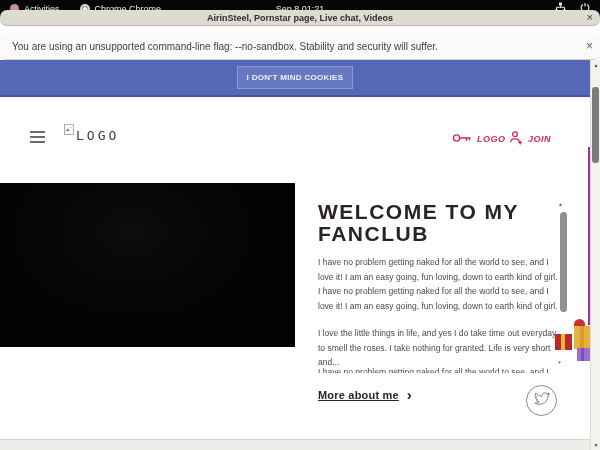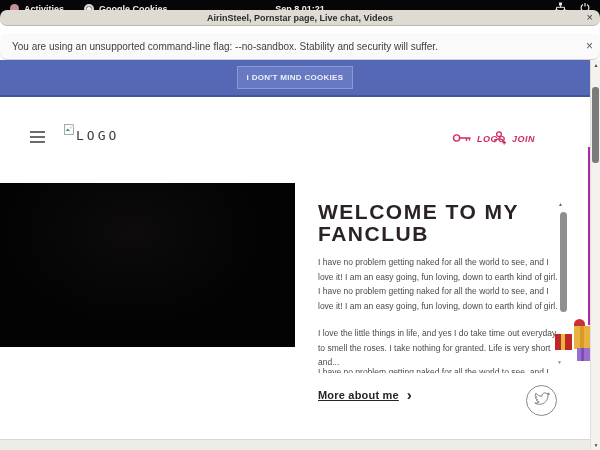--- a/index.html
+++ b/index.html
@@ -2,21 +2,21 @@
 <html><head>
 <meta charset="utf-8">
 <style>
   html,body{margin:0;padding:0;background:#444;}
   *{box-sizing:border-box;}
   .screen{position:relative;width:600px;height:450px;background:#fff;overflow:hidden;
           font-family:"Liberation Sans",sans-serif;}
 
   
   .topbar{position:absolute;left:0;top:0;width:600px;height:17px;background:#060606;
-          display:flex;align-items:center;color:#ededed;font-size:9px;font-weight:bold;}
+          display:flex;align-items:center;color:#ededed;font-size:9px;font-weight:normal;}
   .tb-item{display:flex;align-items:center;gap:5px;padding:0 10px;height:100%;cursor:default;}
   .act-dot{width:9px;height:9px;border-radius:50%;background:#c28f9b;display:inline-block;}
   .chrome-ico{width:10px;height:10px;border-radius:50%;display:inline-block;
               background:radial-gradient(circle,#f2f2f2 0 2px,#9c9c9c 2px 3.2px,#d9d9d9 3.2px);}
   .tb-clock{position:absolute;left:0;right:0;text-align:center;pointer-events:none;}
   .tb-clock span{pointer-events:auto;}
   .tb-right{margin-left:auto;display:flex;align-items:center;gap:14px;padding-right:10px;}
 
   
   .titlebar{position:absolute;left:0;top:10px;width:600px;height:16px;background:#dedbd3;
@@ -39,21 +39,21 @@
 
   
   .siteheader{position:absolute;left:0;top:97px;width:590px;height:86px;background:#ffffff;}
   .hamburger{position:absolute;left:30px;top:131px;width:15px;cursor:pointer;}
   .hamburger i{display:block;height:2px;background:#6b6b6b;margin-bottom:3px;}
   .logo{position:absolute;left:64px;top:121px;display:flex;align-items:flex-start;gap:2px;cursor:pointer;}
   .logo-text{font-family:"DejaVu Sans Mono",monospace;font-size:13px;letter-spacing:3px;color:#3b3b3b;margin-top:7px;}
   .hdr-link{position:absolute;display:flex;align-items:center;gap:5px;color:#d12b5d;cursor:pointer;}
   .hdr-link span{font-size:9px;font-weight:bold;font-style:italic;letter-spacing:.5px;}
   .login{left:452px;top:132px;}
-  .join{left:492px;top:130px;}
+  .join{left:508px;top:130px;}
 
   
   .video{position:absolute;left:0;top:183px;width:295px;height:164px;background:#040404;
          background:radial-gradient(ellipse at 45% 30%,#0d0b0c 0%,#030303 60%);}
   .content{position:absolute;left:318px;top:197px;width:242px;height:240px;}
   .content h1{position:absolute;left:0;top:4px;margin:0;width:225px;font-size:21px;line-height:22px;
               font-weight:bold;letter-spacing:1.5px;color:#2b2226;}
   .para{position:absolute;left:0;width:240px;font-size:8.5px;line-height:14.5px;color:#4a4a4a;margin:0;}
   .p1{top:58px;}
   .p2{top:129px;}
@@ -99,21 +99,21 @@
 
 <div class="screen">
 
   <div class="topbar">
     <div class="tb-item">
       <span class="act-dot"></span>
       <span>Activities</span>
     </div>
     <div class="tb-item">
       <span class="chrome-ico"></span>
-      <span>Google Cookies</span>
+      <span>Chrome Chrome</span>
     </div>
     <div class="tb-clock">
       <span>Sep 8  01:21</span>
     </div>
     <div class="tb-right">
       <span>
         <svg width="11" height="11" viewBox="0 0 11 11">
             <rect x="4" y="0.5" width="3" height="3" fill="#e6e6e6"></rect>
             <path d="M5.5 3.5v1.8M1.5 8V5.3h8V8" stroke="#e6e6e6" stroke-width="1" fill="none"></path>
             <rect x="0" y="7.5" width="3" height="3" fill="#e6e6e6"></rect>

